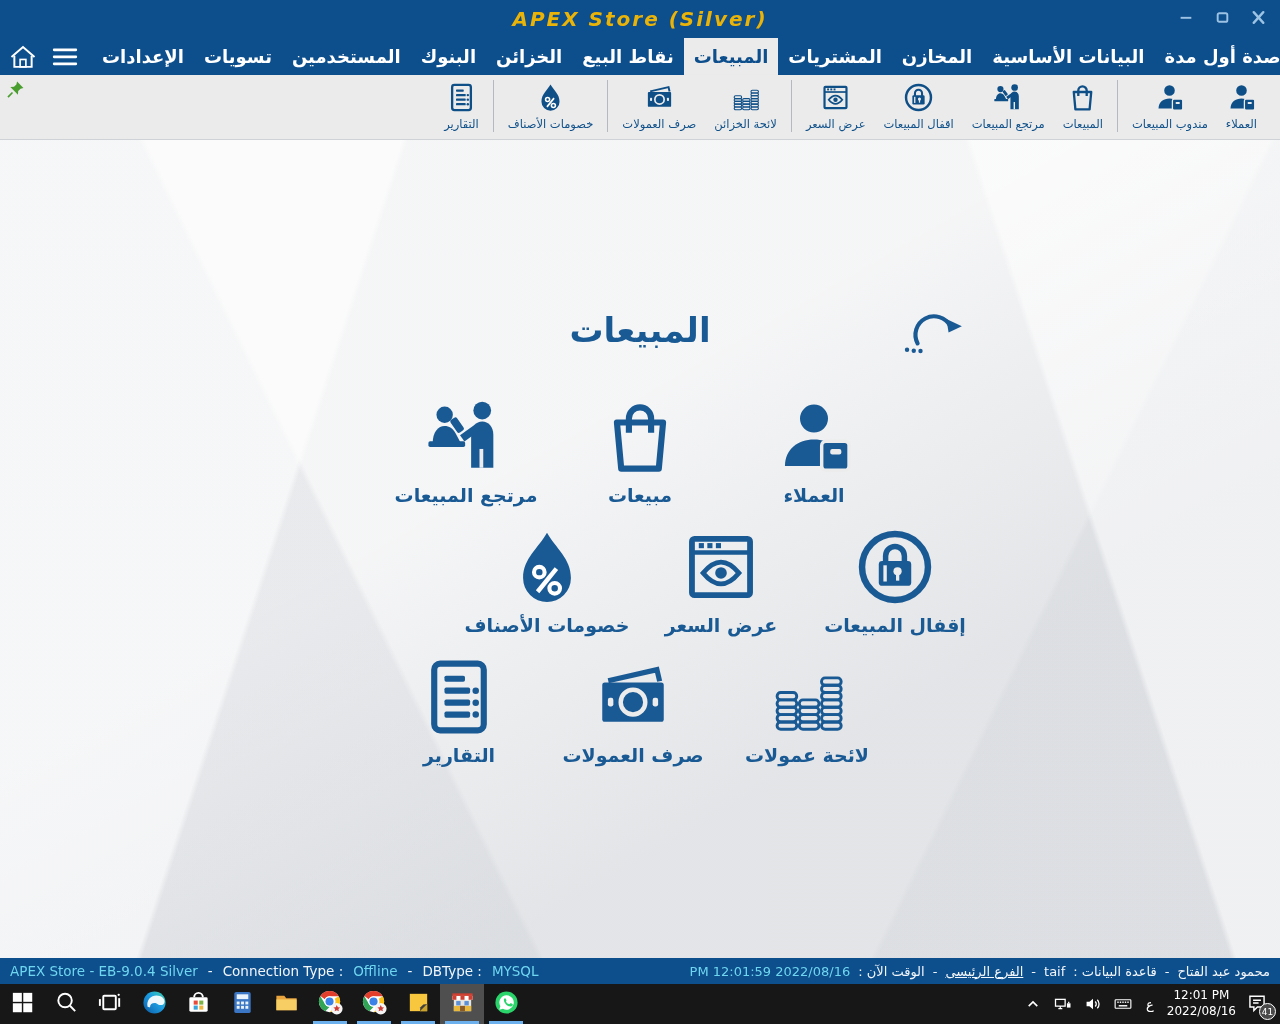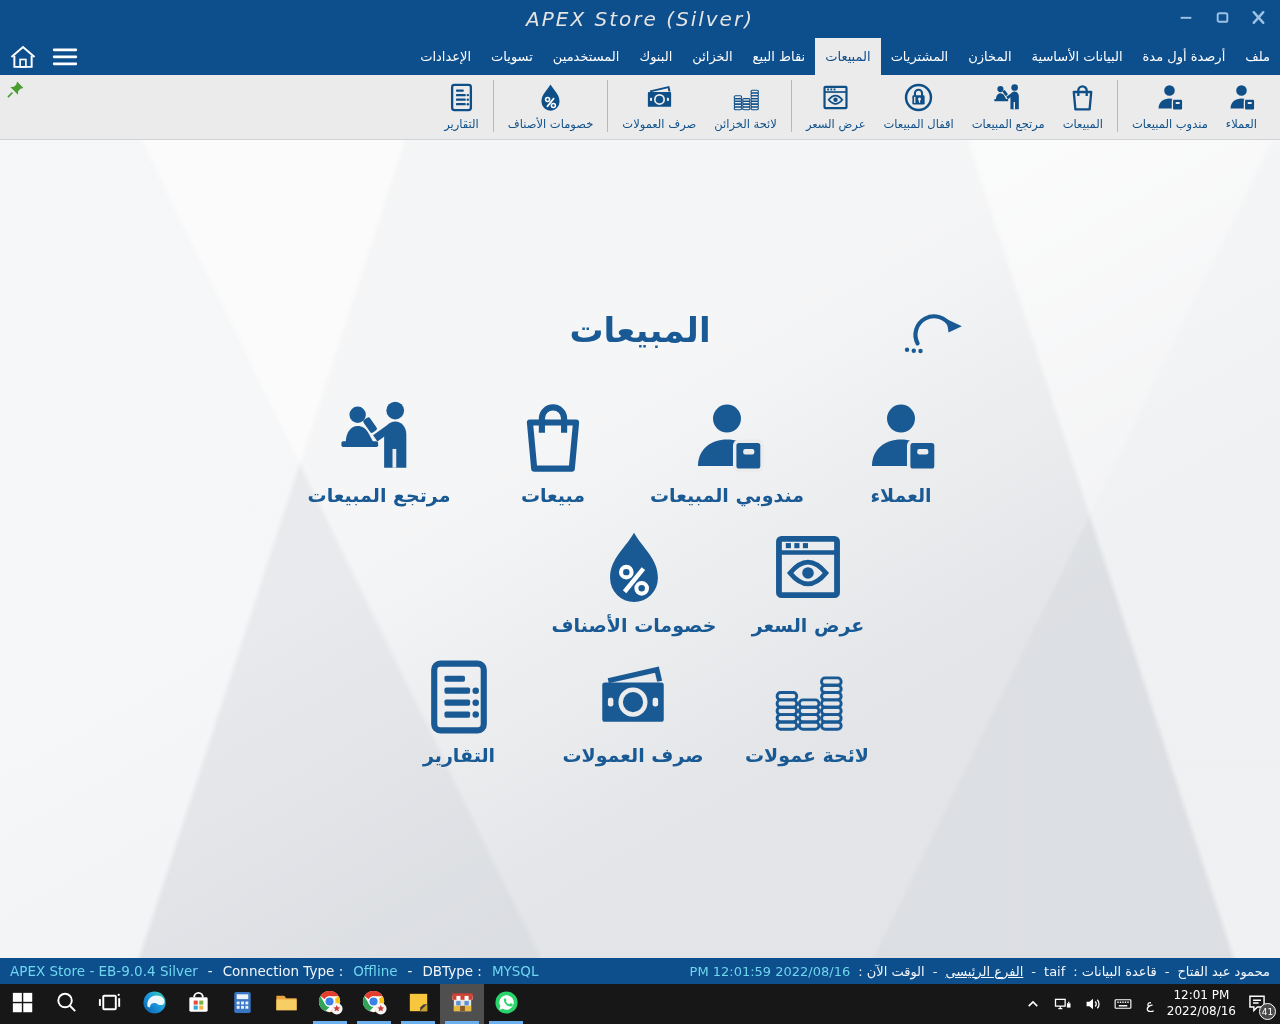--- a/index.html
+++ b/index.html
@@ -2,36 +2,36 @@
 <html lang="ar"><head>
 <meta charset="utf-8">
 <style>
   * { box-sizing: border-box; margin: 0; padding: 0; }
   html, body { width: 1280px; height: 1024px; overflow: hidden; }
   body { font-family: "DejaVu Sans", sans-serif; background: #ebecee; }
 
   
   .titlebar { height: 38px; background: #0d4e8c; position: relative;
     display: flex; align-items: center; justify-content: center; }
-  .title-text { color: #e5e5e5; font-style: italic; font-weight: normal;
+  .title-text { color: #eab308; font-style: italic; font-weight: bold;
     font-size: 20px; letter-spacing: 2px; }
   .win-controls { position: absolute; right: 10px; top: 0; height: 100%;
     display: flex; align-items: center; gap: 12px; }
   .win-btn { width: 24px; height: 24px; display: flex; align-items: center;
     justify-content: center; color: #9cc3e4; cursor: pointer; }
   .win-btn svg { width: 15px; height: 15px; }
 
   
   .menubar { height: 37px; background: #0d4e8c; display: flex; align-items: stretch; }
   .nav-left { display: flex; align-items: center; gap: 12px; padding: 0 8px; }
   .icon-btn { width: 30px; height: 28px; display: inline-flex; align-items: center;
     justify-content: center; cursor: pointer; }
   .icon-btn svg { width: 28px; height: 26px; }
   .tabs { margin-left: auto; display: flex; direction: rtl; align-items: stretch; padding-left: 4px; }
-  .tab { color: #ffffff; font-size: 13px; font-weight: normal; padding: 0 10px;
+  .tab { color: #ffffff; font-size: 18px; font-weight: bold; padding: 0 10px;
     display: flex; align-items: center; white-space: nowrap; cursor: pointer; }
   .tab.active { background: #ebebeb; color: #0d4e8c; }
 
   
   .ribbon { height: 65px; background: #ebebeb; display: flex; direction: rtl;
     align-items: center; padding: 2px 14px 4px 0; position: relative;
     border-bottom: 1px solid #cfd2d6; box-shadow: 0 2px 3px rgba(0,0,0,.10); }
   .pin { position: absolute; left: 6px; top: 5px; width: 19px; height: 19px; cursor: pointer; }
   .pin svg { width: 100%; height: 100%; }
   .rb-item { display: flex; flex-direction: column; align-items: center;
@@ -322,31 +322,20 @@
           <svg viewBox="0 0 48 48">
             <path d="M24 5a8.2 8.2 0 1 1 0 16.4A8.2 8.2 0 0 1 24 5z" fill="currentColor"></path>
             <path d="M7 41c0-10 7.6-15.6 17-15.6s17 5.6 17 15.6z" fill="currentColor"></path>
             <rect x="28.5" y="26.5" width="16" height="17" rx="2.5" fill="currentColor" stroke="#ececec" stroke-width="2"></rect>
             <rect x="33.5" y="31" width="6.5" height="3.2" rx="1.2" fill="#ececec"></rect>
           </svg>
         </span>
         <span class="tile-label">العملاء</span>
       </div>
 
-      <div class="tile">
-        <span class="tile-icon">
-          <svg viewBox="0 0 48 48">
-            <path d="M24 5a8.2 8.2 0 1 1 0 16.4A8.2 8.2 0 0 1 24 5z" fill="currentColor"></path>
-            <path d="M7 41c0-10 7.6-15.6 17-15.6s17 5.6 17 15.6z" fill="currentColor"></path>
-            <rect x="28.5" y="26.5" width="16" height="17" rx="2.5" fill="currentColor" stroke="#ececec" stroke-width="2"></rect>
-            <rect x="33.5" y="31" width="6.5" height="3.2" rx="1.2" fill="#ececec"></rect>
-          </svg>
-        </span>
-        <span class="tile-label">مندوبي المبيعات</span>
-      </div>
 
       <div class="tile">
         <span class="tile-icon">
           <svg viewBox="0 0 48 48" fill="none" stroke="currentColor">
             <path d="M10.5 15.5h27L35 42.5H13z" stroke-width="3.6" stroke-linejoin="round"></path>
             <path d="M17.5 21.5v-8.3a6.5 6.5 0 0 1 13 0v8.3" stroke-width="3.6"></path>
           </svg>
         </span>
         <span class="tile-label">مبيعات</span>
       </div>
@@ -363,20 +352,33 @@
             <path d="M29.5 16.5l-9 6.5 2.6 3.6 9-6.5z"></path>
             <rect x="31.9" y="31" width="2.2" height="11" fill="#ececec"></rect>
           </svg>
         </span>
         <span class="tile-label">مرتجع المبيعات</span>
       </div>
     </div>
 
   <div class="tiles-row row2">
 
+      <div class="tile">
+        <span class="tile-icon">
+          <svg viewBox="0 0 48 48">
+            <circle cx="24" cy="24" r="19.3" fill="none" stroke="currentColor" stroke-width="3.8"></circle>
+            <path d="M18.5 21.5v-4a5.5 5.5 0 0 1 11 0v4" fill="none" stroke="currentColor" stroke-width="3.2"></path>
+            <rect x="14.5" y="20.5" width="19" height="14.5" rx="2" fill="currentColor"></rect>
+            <rect x="17.2" y="23" width="2" height="9.5" fill="#ececec"></rect>
+            <circle cx="25.5" cy="26.5" r="2.4" fill="#ececec"></circle>
+            <rect x="24.6" y="27.5" width="1.9" height="4.5" fill="#ececec"></rect>
+          </svg>
+        </span>
+        <span class="tile-label">إقفال المبيعات</span>
+      </div>
 
       <div class="tile">
         <span class="tile-icon">
           <svg viewBox="0 0 48 48">
             <rect x="7" y="7.5" width="34" height="33" rx="1.5" fill="none" stroke="currentColor" stroke-width="3.4"></rect>
             <line x1="7" y1="15.5" x2="41" y2="15.5" stroke="currentColor" stroke-width="2.6"></line>
             <g fill="currentColor">
               <rect x="11" y="10" width="3" height="3"></rect>
               <rect x="16" y="10" width="3" height="3"></rect>
               <rect x="21" y="10" width="3" height="3"></rect>

